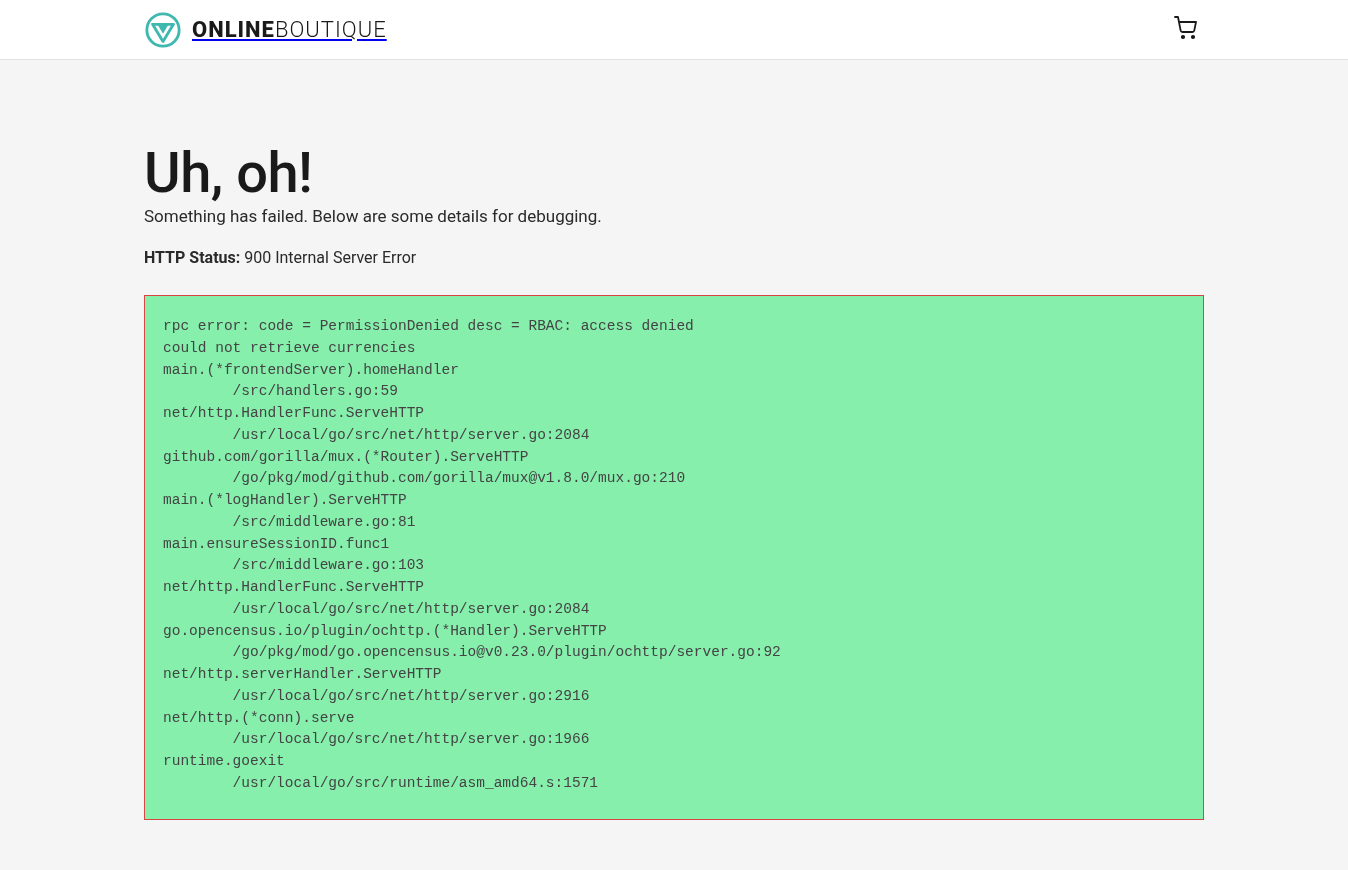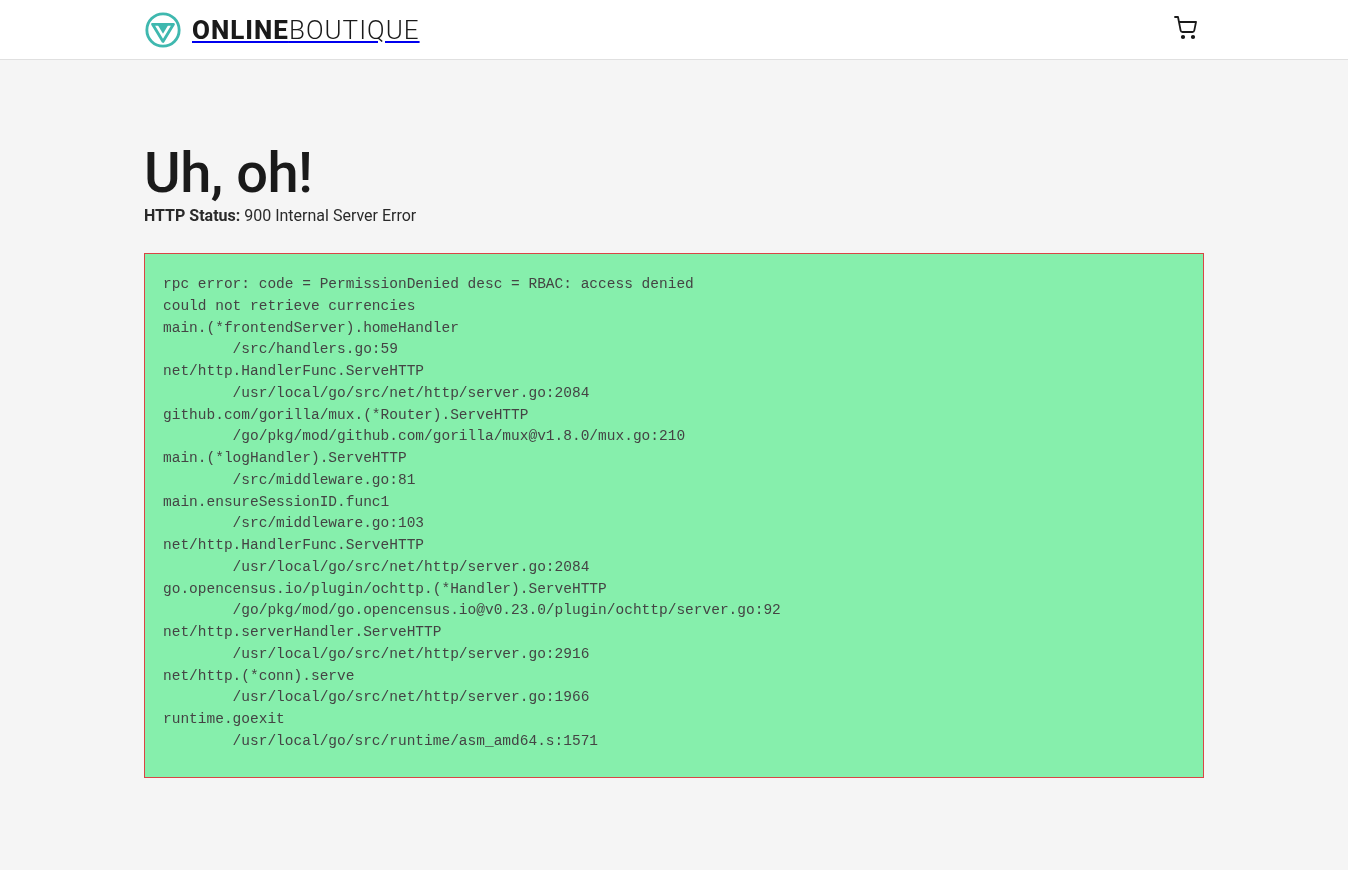--- a/index.html
+++ b/index.html
@@ -28,21 +28,21 @@
     .brand {
       display: flex;
       align-items: center;
       gap: 10px;
     }
     .brand-logo {
       width: 38px;
       height: 38px;
     }
     .brand-text {
-      font-size: 26px;
+      font-size: 22px;
       letter-spacing: 1px;
       color: #1a1a1a;
     }
     .brand-text .bold {
       font-weight: 800;
     }
     .brand-text .light {
       font-weight: 300;
     }
     .cart-btn {
@@ -122,20 +122,21 @@
         <circle cx="19" cy="21" r="1.2" fill="#1a1a1a"></circle>
         <path d="M1 1h3l2.6 13.4a2 2 0 0 0 2 1.6h9.7a2 2 0 0 0 2-1.6L22 6H5" stroke-linecap="round" stroke-linejoin="round"></path>
       </svg>
     </button>
   </div>
 </header>
 
 <main>
   <div class="container">
     <h1 class="error-title">Uh, oh!</h1>
+    <p class="error-subtitle">Something has failed. Below are some details for debugging.</p>
     <p class="status-line">
       <span class="label">HTTP Status:</span>
       <span>900 Internal Server Error</span>
     </p>
     <pre class="stack">rpc error: code = PermissionDenied desc = RBAC: access denied
 could not retrieve currencies
 main.(*frontendServer).homeHandler
         /src/handlers.go:59
 net/http.HandlerFunc.ServeHTTP
         /usr/local/go/src/net/http/server.go:2084

